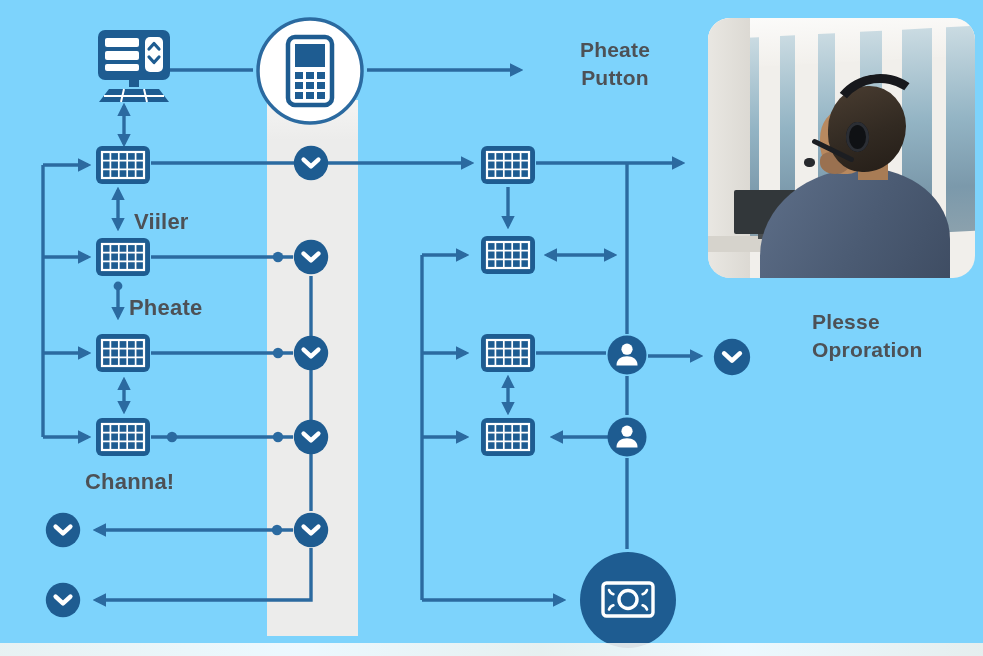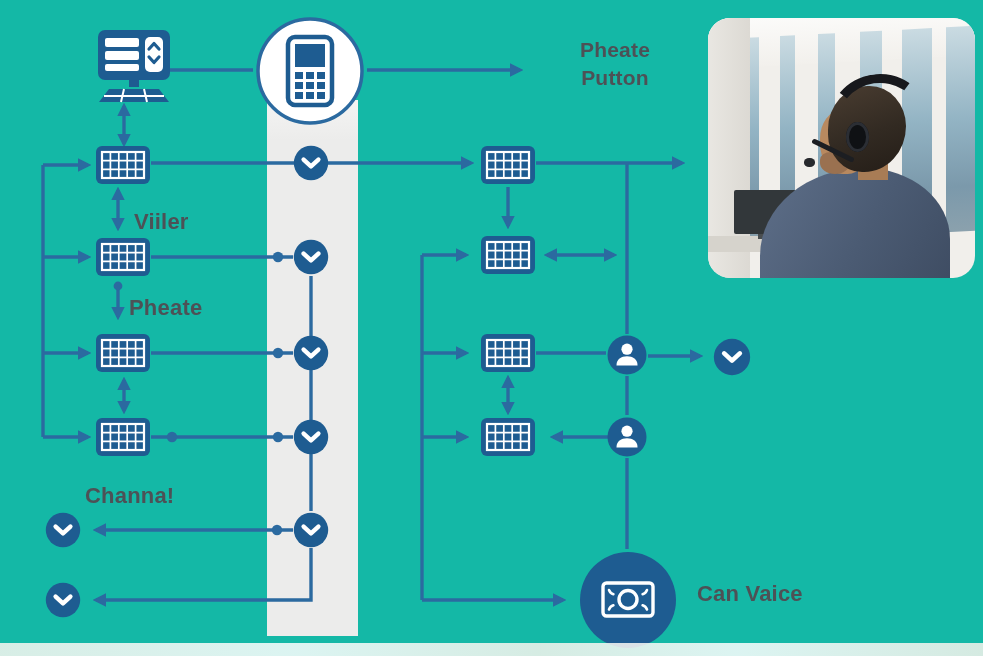--- a/index.html
+++ b/index.html
@@ -1,16 +1,16 @@
 <!DOCTYPE html>
 <html><head>
 <meta charset="utf-8">
 <style>
   html,body{margin:0;padding:0;background:#ffffff;}
-  .stage{position:relative;width:983px;height:656px;background:#14b8a6;overflow:hidden;
+  .stage{position:relative;width:983px;height:656px;background:#7dd3fc;overflow:hidden;
          font-family:"Liberation Sans",sans-serif;}
   .abs{position:absolute;}
   
   .band{left:267px;top:100px;width:91px;height:536px;
         background:linear-gradient(180deg,#f4f4f3 0,#ececeb 40px,#ececeb 100%);}
   
   .wires{left:0;top:0;}
   
   .node{display:block;line-height:0;}
   
@@ -295,22 +295,23 @@
       <rect x="24" y="32" width="50" height="33" rx="3.5" fill="none" stroke="#fff" stroke-width="3.4"></rect>
       <circle cx="49" cy="48.5" r="9" fill="none" stroke="#fff" stroke-width="3.4"></circle>
       <path d="M30 39 q1.2 3.2 4.4 4.2 M68 39 q-1.2 3.2 -4.4 4.2 M30 58.5 q1.2 -3.2 4.4 -4.2 M68 58.5 q-1.2 -3.2 -4.4 -4.2" stroke="#fff" stroke-width="2.6" fill="none" stroke-linecap="round"></path>
     </svg>
   </div>
 
   <div class="abs lbl center small" style="left:540px;top:36px;width:150px">Pheate
 Putton</div>
   <div class="abs lbl" style="left:134px;top:208px">Viiler</div>
   <div class="abs lbl" style="left:129px;top:294px">Pheate</div>
-  <div class="abs lbl" style="left:85px;top:482px">Channa!</div>
-  <div class="abs lbl" style="left:697px;top:580px">Can Vaice</div>
+  <div class="abs lbl" style="left:85px;top:468px">Channa!</div>
+  <div class="abs lbl small" style="left:812px;top:308px">Plesse
+Oproration</div>
 
   <div class="abs photo">
     <div class="abs ph-ceiling"></div>
     <div class="abs ph-windows">
       <div class="pane" style="left:6px;width:13px"></div>
       <div class="pane" style="left:40px;width:15px"></div>
       <div class="pane" style="left:78px;width:17px"></div>
       <div class="pane" style="left:120px;width:22px"></div>
       <div class="pane" style="left:162px;width:30px"></div>
       <div class="pane" style="left:206px;width:29px"></div>

